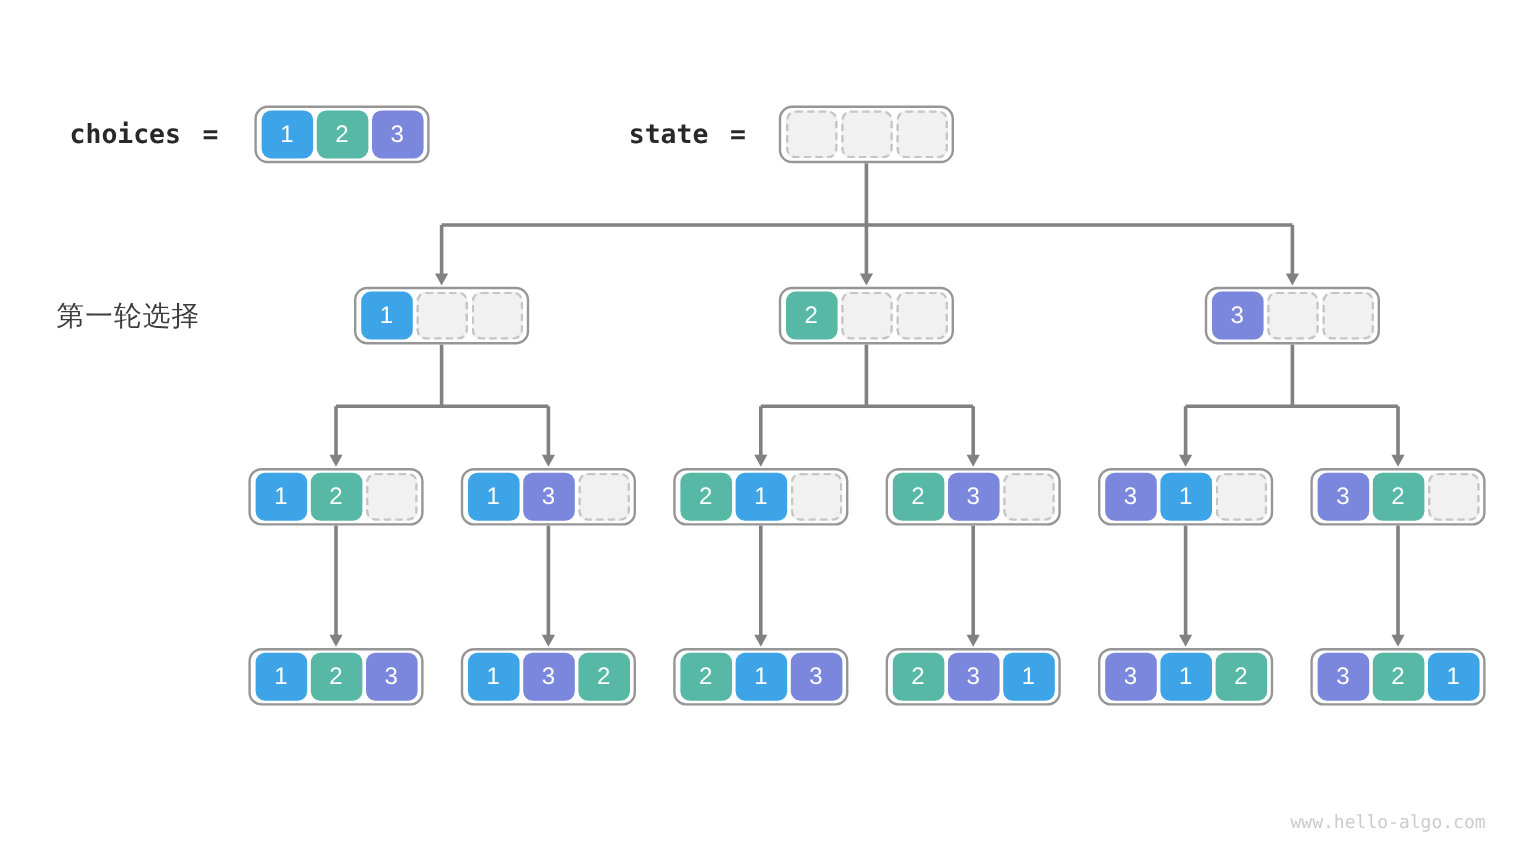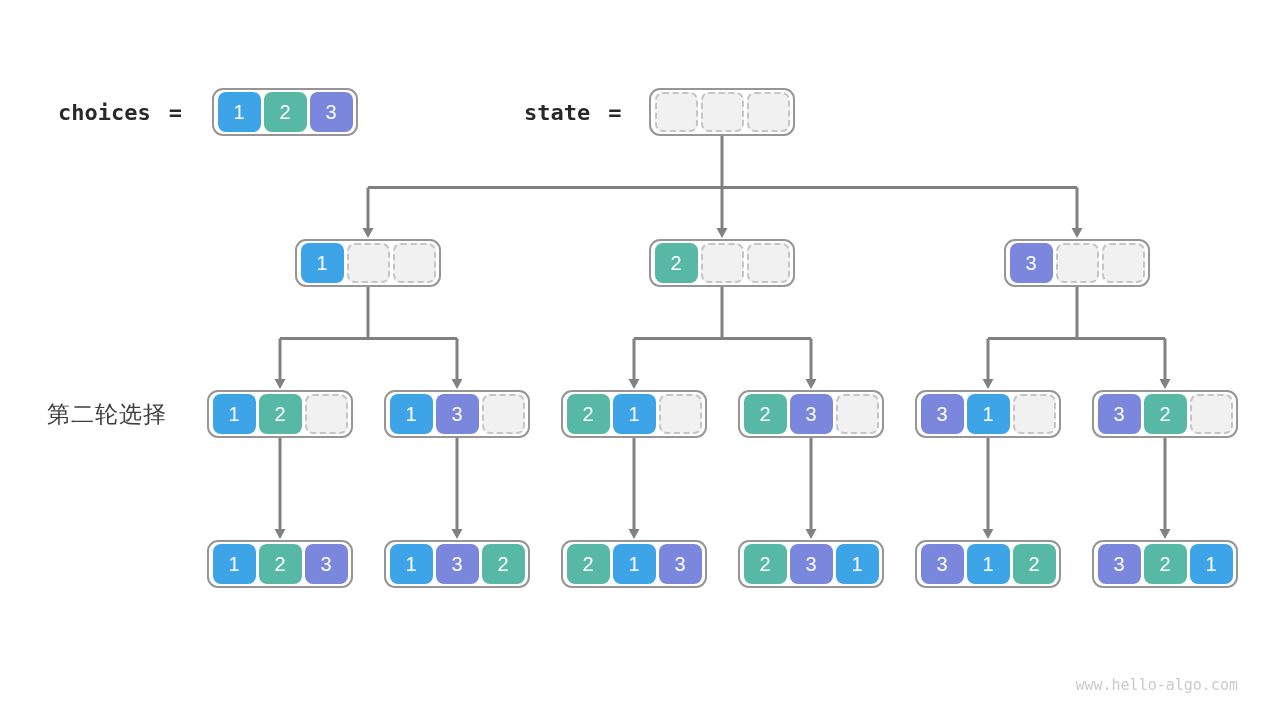--- a/index.html
+++ b/index.html
@@ -120,21 +120,21 @@
   <div class="hdr-label" id="choices-label">
     <span>choices</span>
     <span>=</span>
   </div>
 
   <div class="hdr-label" id="state-label">
     <span>state</span>
     <span>=</span>
   </div>
 
-  <div class="row-label" id="row-label-1">第二轮选择</div>
+  <div class="row-label" id="row-label-0">第一轮选择</div>
 
   <div class="watermark">www.hello-algo.com</div>
 <div class="box" style="left: 212px; top: 88px;">
       <div class="cell filled" style="background: rgb(62, 164, 232);">1</div>
       <div class="cell filled" style="background: rgb(86, 184, 165);">2</div>
       <div class="cell filled" style="background: rgb(122, 135, 221);">3</div>
     </div>
     <div class="box" style="left: 649px; top: 88px;">
       <div class="cell empty"></div>
       <div class="cell empty"></div>

